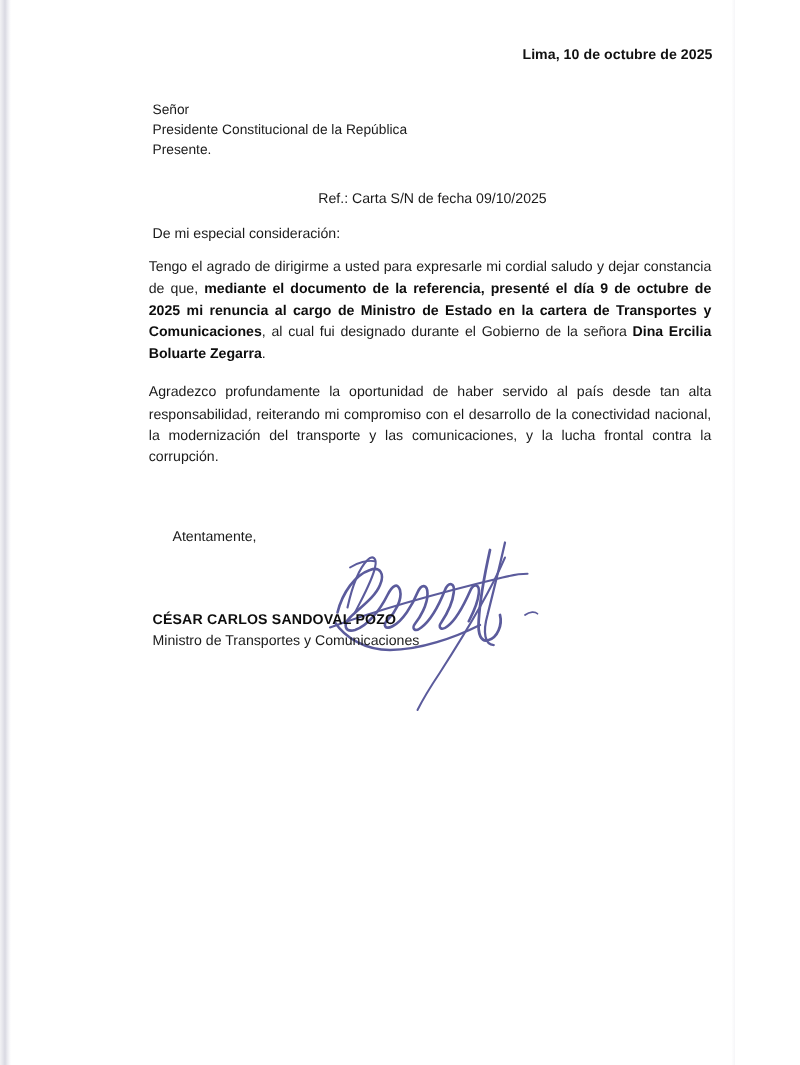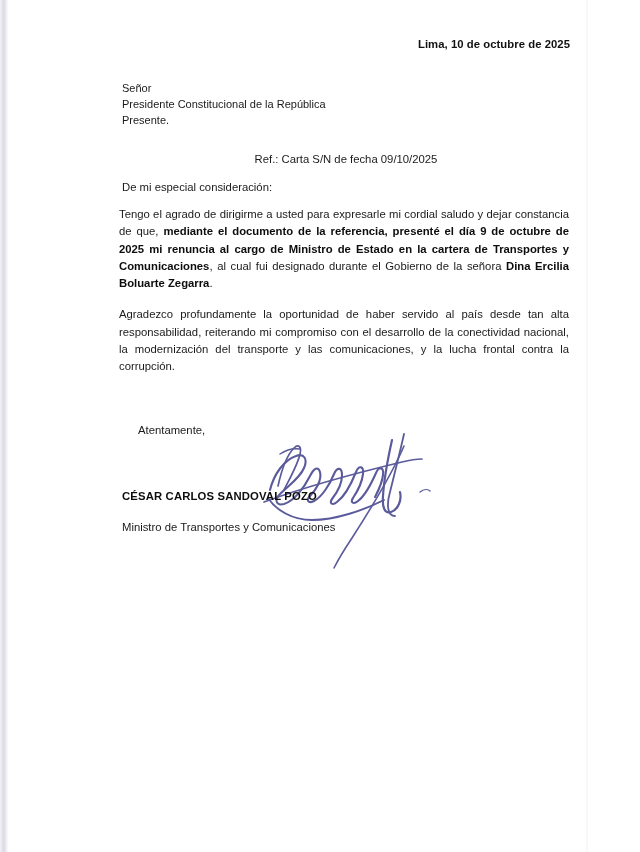--- a/index.html
+++ b/index.html
@@ -143,21 +143,21 @@
     font-size: 11.3px;
     font-weight: bold;
     letter-spacing: 0.15px;
     color: #0d0d0d;
     line-height: 15px;
   }
   .signer-title {
     font-size: 11.3px;
     color: #1a1a1a;
     line-height: 16px;
-    margin-top: 15px;
+    margin-top: 1px;
   }
 </style>
 </head>
 <body>
 
 <div class="page">
 
   <div class="scan-edge-left"></div>
   <div class="scan-edge-right"></div>
 

